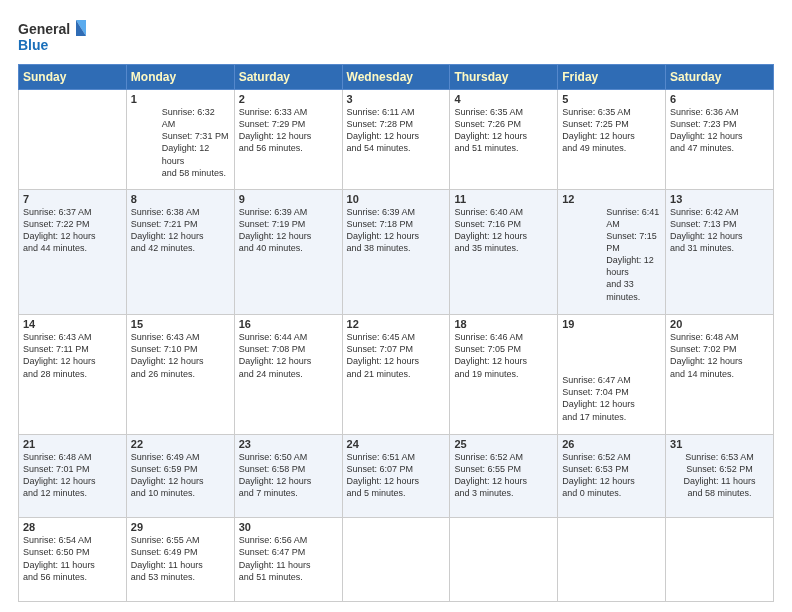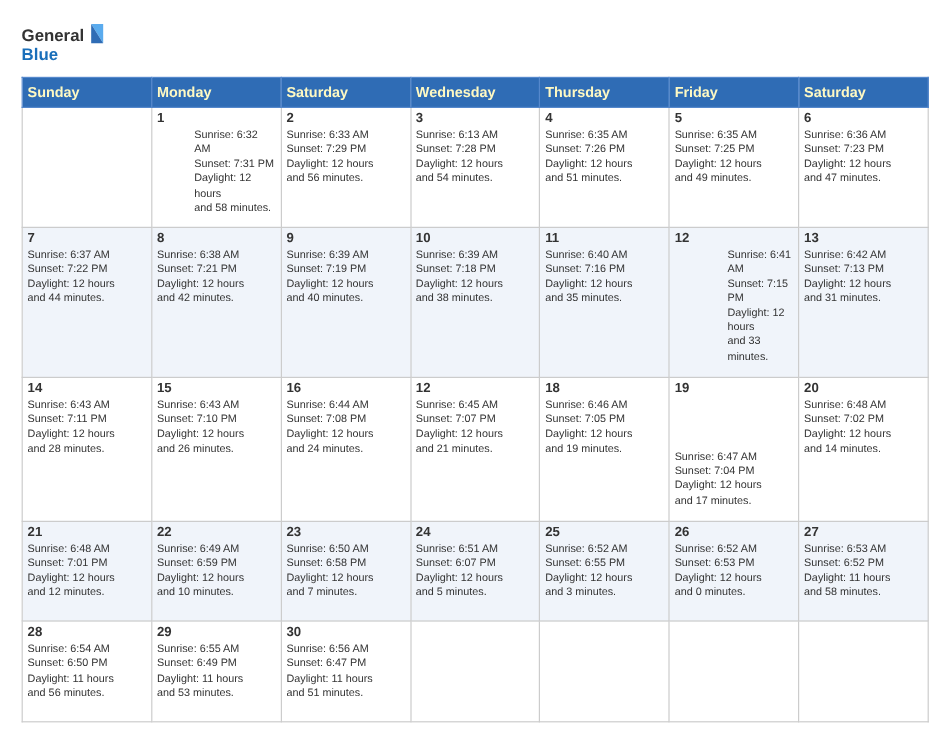--- a/index.html
+++ b/index.html
@@ -132,21 +132,21 @@
           </td>
           <td>
             <span class="day-num">2</span>
             <div class="day-info" style="white-space: pre-line;">Sunrise: 6:33 AM
 Sunset: 7:29 PM
 Daylight: 12 hours
 and 56 minutes.</div>
           </td>
           <td>
             <span class="day-num">3</span>
-            <div class="day-info" style="white-space: pre-line;">Sunrise: 6:13 AM
+            <div class="day-info" style="white-space: pre-line;">Sunrise: 6:11 AM
 Sunset: 7:28 PM
 Daylight: 12 hours
 and 54 minutes.</div>
           </td>
           <td>
             <span class="day-num">4</span>
             <div class="day-info" style="white-space: pre-line;">Sunrise: 6:35 AM
 Sunset: 7:26 PM
 Daylight: 12 hours
 and 51 minutes.</div>
@@ -305,22 +305,22 @@
 and 3 minutes.</div>
           </td>
           <td>
             <span class="day-num">26</span>
             <div class="day-info" style="white-space: pre-line;">Sunrise: 6:52 AM
 Sunset: 6:53 PM
 Daylight: 12 hours
 and 0 minutes.</div>
           </td>
           <td>
-            <span class="day-num">27</span>
-            <div class="day-info" style="white-space: pre-line;">Sunrise: 6:53 AM
+            <span class="day-num">31</span>
+            <div class="day-info" style="white-space: pre-line; text-align: center;">Sunrise: 6:53 AM
 Sunset: 6:52 PM
 Daylight: 11 hours
 and 58 minutes.</div>
           </td>
         </tr>
         <tr>
           <td>
             <span class="day-num">28</span>
             <div class="day-info" style="white-space: pre-line;">Sunrise: 6:54 AM
 Sunset: 6:50 PM

